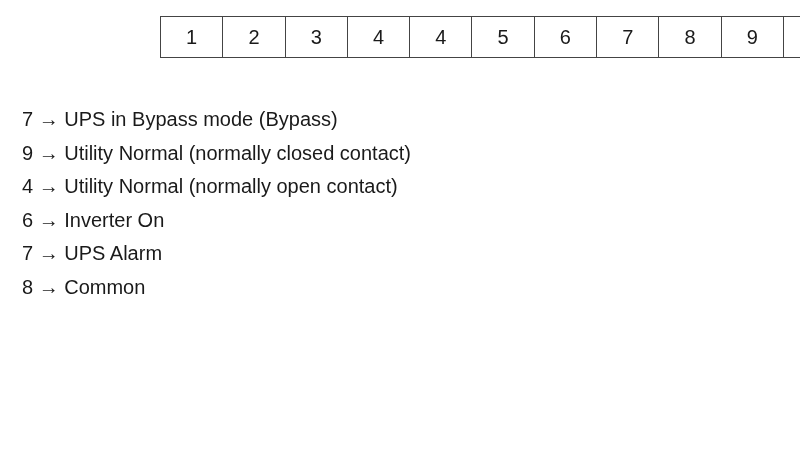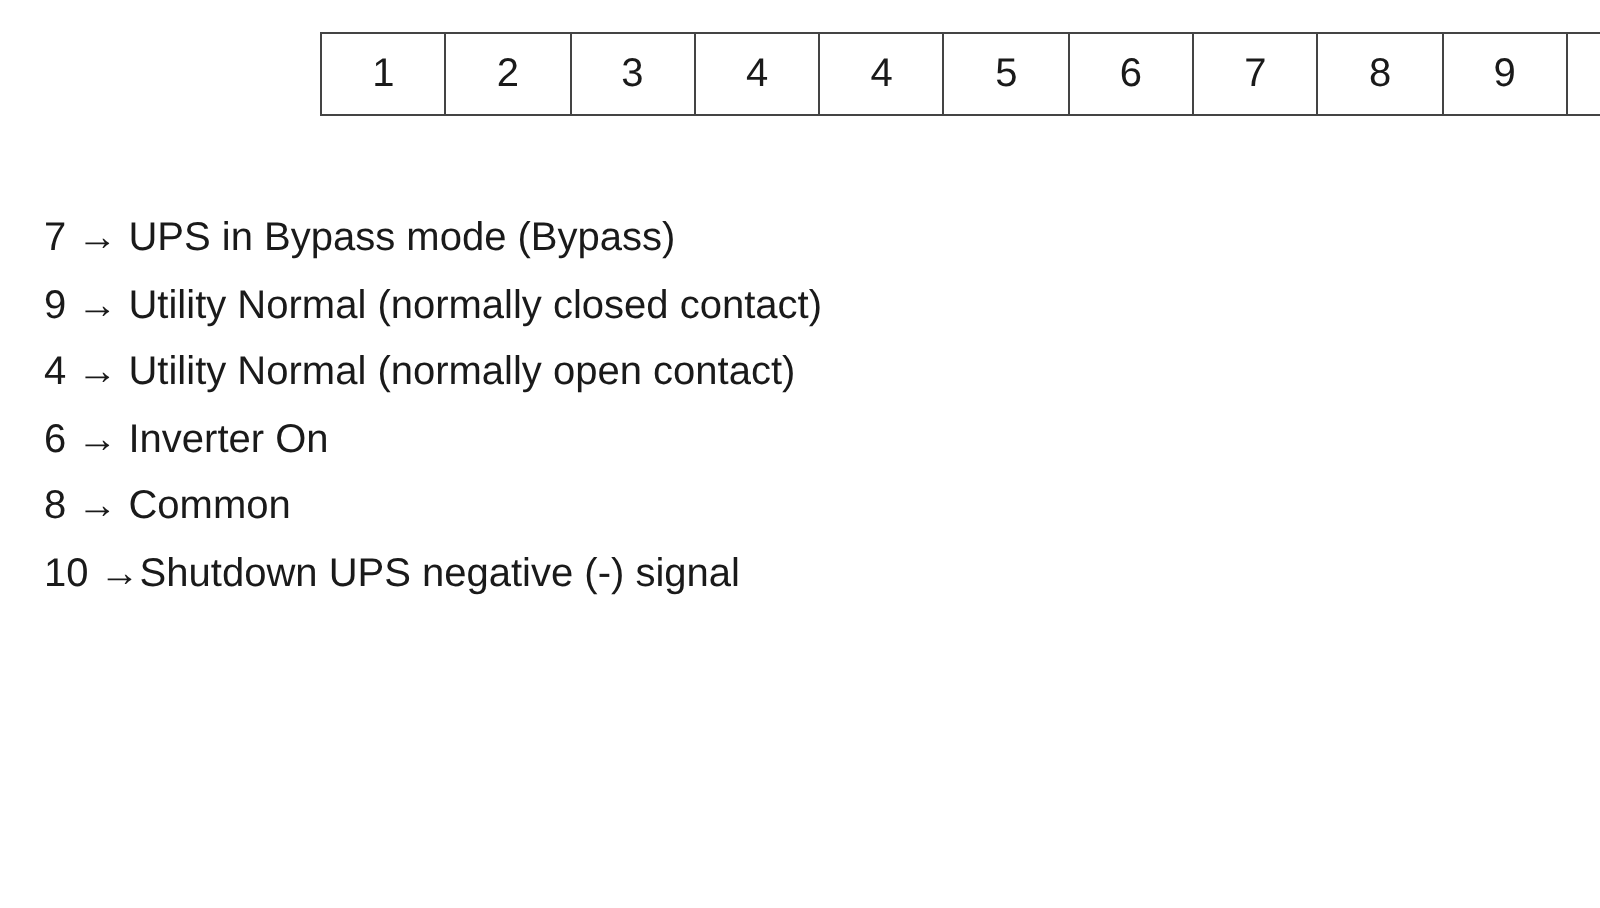--- a/index.html
+++ b/index.html
@@ -27,15 +27,15 @@
   <div class="pin-cell">8</div>
   <div class="pin-cell">9</div>
   <div class="pin-cell">10</div>
 </div>
 
 <div class="legend">
   <div class="legend-item">7 → UPS in Bypass mode (Bypass)</div>
   <div class="legend-item">9 → Utility Normal (normally closed contact)</div>
   <div class="legend-item">4 → Utility Normal (normally open contact)</div>
   <div class="legend-item">6 → Inverter On</div>
+  <div class="legend-item">7 → UPS Alarm</div>
   <div class="legend-item">8 → Common</div>
-  <div class="legend-item">10 →Shutdown UPS negative (-) signal</div>
 </div>
 
 </body></html>

